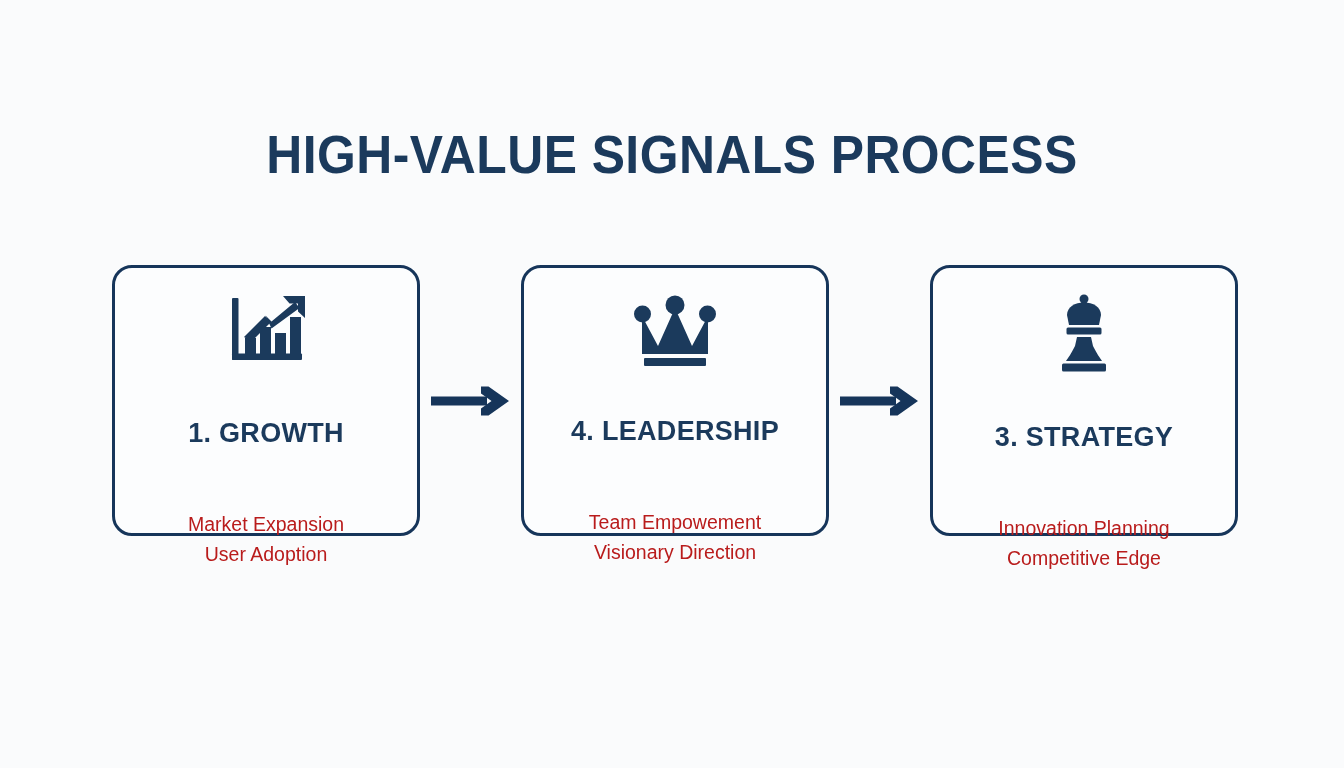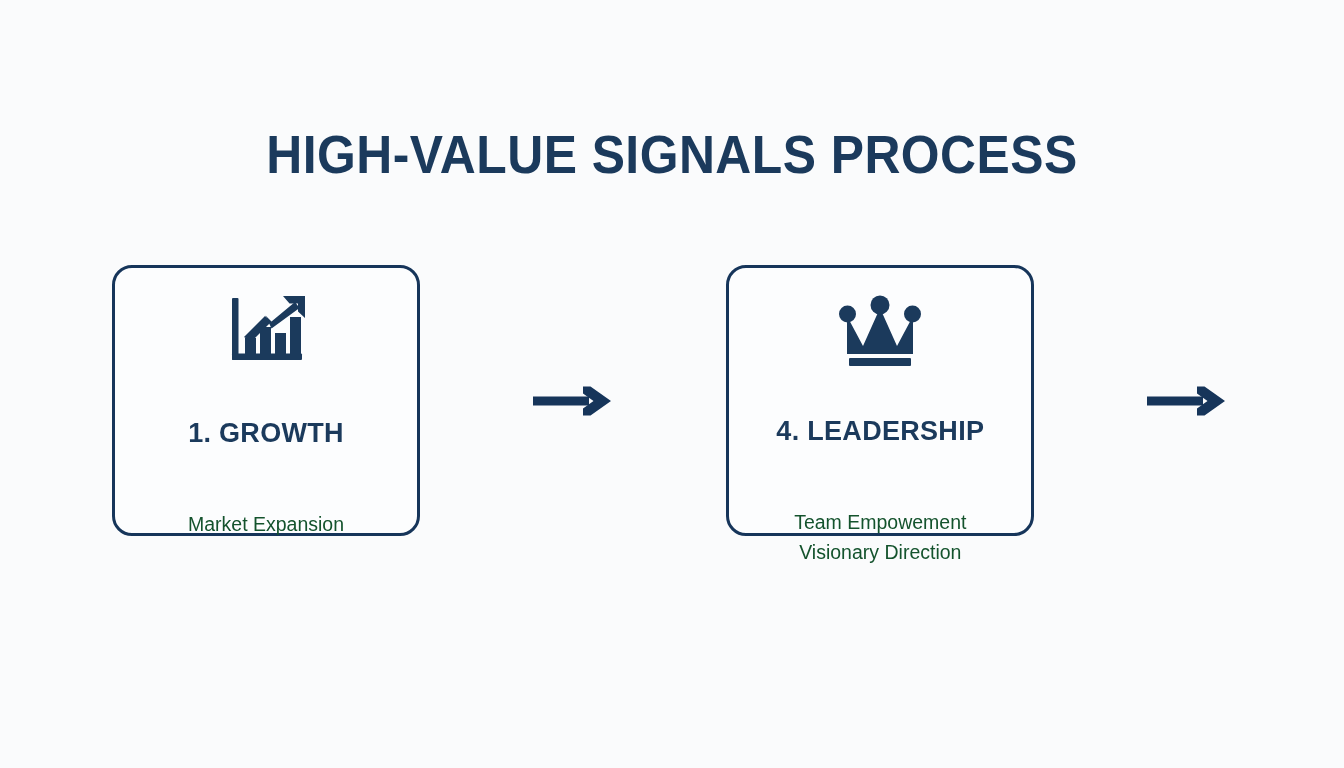--- a/index.html
+++ b/index.html
@@ -86,21 +86,21 @@
     margin-top: 10px;
     margin-bottom: 0;
     text-align: center;
     white-space: nowrap;
   }
 
   .card-body {
     margin-top: 24px;
     text-align: center;
     font-size: 19.5px;
-    color: #14532d;
+    color: #b91c1c;
     line-height: 1.56;
   }
   .card-body .line {
     display: block;
     white-space: nowrap;
   }
 
   
   .arrow {
     width: 101px;
@@ -139,20 +139,21 @@
             <polygon points="18,43 25,36 39,22 45,28 37.5,35.5 25.5,47.5"></polygon>
             <polygon points="39.5,21.5 45.5,27.5 69,8 73.5,14 45.5,34.5"></polygon>
 
             <polygon points="57,2 79,2 79,24 72,17.5 72,9.5 63.5,9.5"></polygon>
           </g>
         </svg>
       </div>
       <div class="card-heading">1. GROWTH</div>
       <div class="card-body">
         <span class="line">Market Expansion</span>
+        <span class="line">User Adoption</span>
       </div>
     </div>
 
     <div class="arrow">
       <svg width="80" height="34" viewBox="0 0 80 34">
         <g fill="#16355a">
           <rect x="0" y="12.5" width="56" height="9"></rect>
           <polygon points="50,2.5 57.5,2.5 78,17 57.5,31.5 50,31.5 50,24.5 60.5,17 50,9.5"></polygon>
         </g>
       </svg>
@@ -182,15 +183,40 @@
 
     <div class="arrow">
       <svg width="80" height="34" viewBox="0 0 80 34">
         <g fill="#16355a">
           <rect x="0" y="12.5" width="56" height="9"></rect>
           <polygon points="50,2.5 57.5,2.5 78,17 57.5,31.5 50,31.5 50,24.5 60.5,17 50,9.5"></polygon>
         </g>
       </svg>
     </div>
 
+    <div class="card">
+      <div class="card-icon">
+        <svg width="60" height="78" viewBox="0 0 60 78">
+          <g fill="#1b3a5c">
+
+            <circle cx="30" cy="5" r="4.5"></circle>
+
+            <path d="M13,21 C13,13 21,8.5 30,8.5 C39,8.5 47,13 47,21
+                     L45,31 L15,31 Z"></path>
+
+            <rect x="12.5" y="33.5" width="35" height="7" rx="1.5"></rect>
+
+            <path d="M23,43 L37,43 L39,52 C43,60 46,64 48,67 L12,67
+                     C14,64 17,60 21,52 Z"></path>
+
+            <rect x="8" y="69.5" width="44" height="8" rx="1.5"></rect>
+          </g>
+        </svg>
+      </div>
+      <div class="card-heading">3. STRATEGY</div>
+      <div class="card-body">
+        <span class="line">Innovation Planning</span>
+        <span class="line">Competitive Edge</span>
+      </div>
+    </div>
 
   </div>
 </div>
 
 </body></html>

